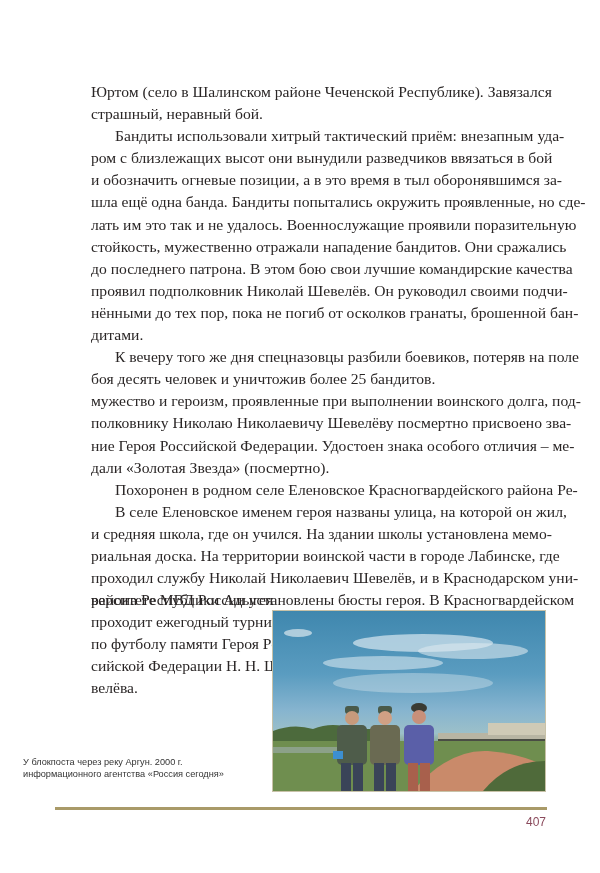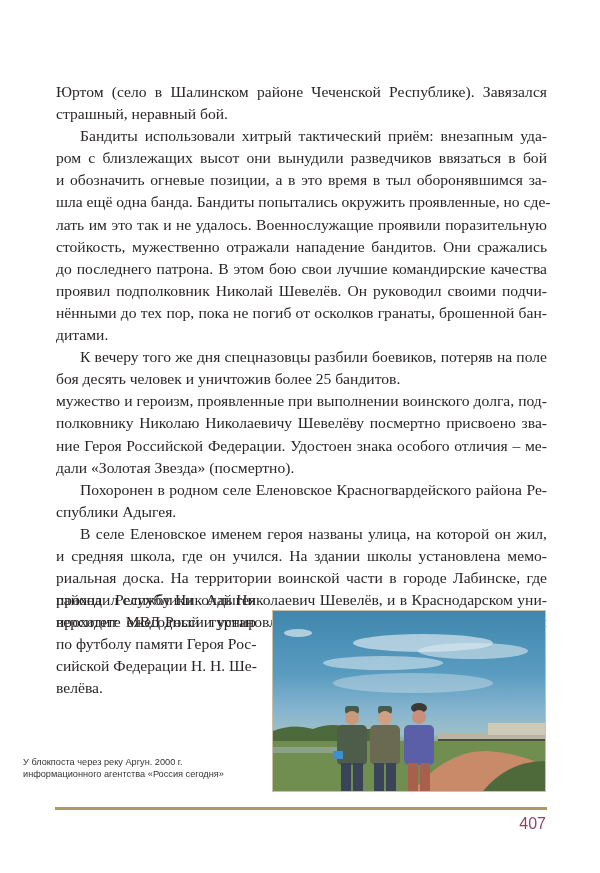--- a/index.html
+++ b/index.html
@@ -14,21 +14,21 @@
     .text-block {
       position: absolute;
       left: 56px; top: 81px;
       width: 491px;
       font-size: 15.6px;
       line-height: 22.1px;
       text-align: justify;
       hyphens: manual;
     }
     .text-block p { margin: 0; }
-    .line { display: block; text-align: justify; text-align-last: justify; white-space: nowrap; }
+    .line { display: block; text-align: justify; text-align-last: justify; white-space: nowrap; margin-left: 35px; }
     .line.last { text-align-last: left; }
     .wrap-block {
       position: absolute;
       left: 56px; top: 589px;
       width: 200px;
       font-size: 15.6px;
       line-height: 22.1px;
     }
     .photo {
       position: absolute;
@@ -53,21 +53,21 @@
     .rule {
       position: absolute;
       left: 55px; top: 807px;
       width: 492px; height: 3px;
       background: #a99a68;
     }
     .page-number {
       position: absolute;
       right: 54px; top: 815px;
       font-family: "Liberation Sans", "DejaVu Sans", sans-serif;
-      font-size: 16px;
+      font-size: 12px;
       color: #8a4a5c;
     }
   </style>
 </head>
 <body>
 
 <div class="text-block">
   <p>
     <span class="line">Юртом (село в Шалинском районе Чеченской Республике). Завязался</span>
     <span class="line last">страшный, неравный бой.</span>
@@ -89,21 +89,20 @@
     <span class="line last">боя десять человек и уничтожив более 25 бандитов.</span>
   </p>
   <p>
     <span class="line">мужество и героизм, проявленные при выполнении воинского долга, под-</span>
     <span class="line">полковнику Николаю Николаевичу Шевелёву посмертно присвоено зва-</span>
     <span class="line">ние Героя Российской Федерации. Удостоен знака особого отличия – ме-</span>
     <span class="line last">дали «Золотая Звезда» (посмертно).</span>
   </p>
   <p>
     <span class="line" style="padding-left:24px">Похоронен в родном селе Еленовское Красногвардейского района Ре-</span>
-    <span class="line last">спублики Адыгея.</span>
   </p>
   <p>
     <span class="line" style="padding-left:24px">В селе Еленовское именем героя названы улица, на которой он жил,</span>
     <span class="line">и средняя школа, где он учился. На здании школы установлена мемо-</span>
     <span class="line">риальная доска. На территории воинской части в городе Лабинске, где</span>
     <span class="line">проходил службу Николай Николаевич Шевелёв, и в Краснодарском уни-</span>
     <span class="line">верситете МВД России установлены бюсты героя. В Красногвардейском</span>
   </p>
 </div>
 

